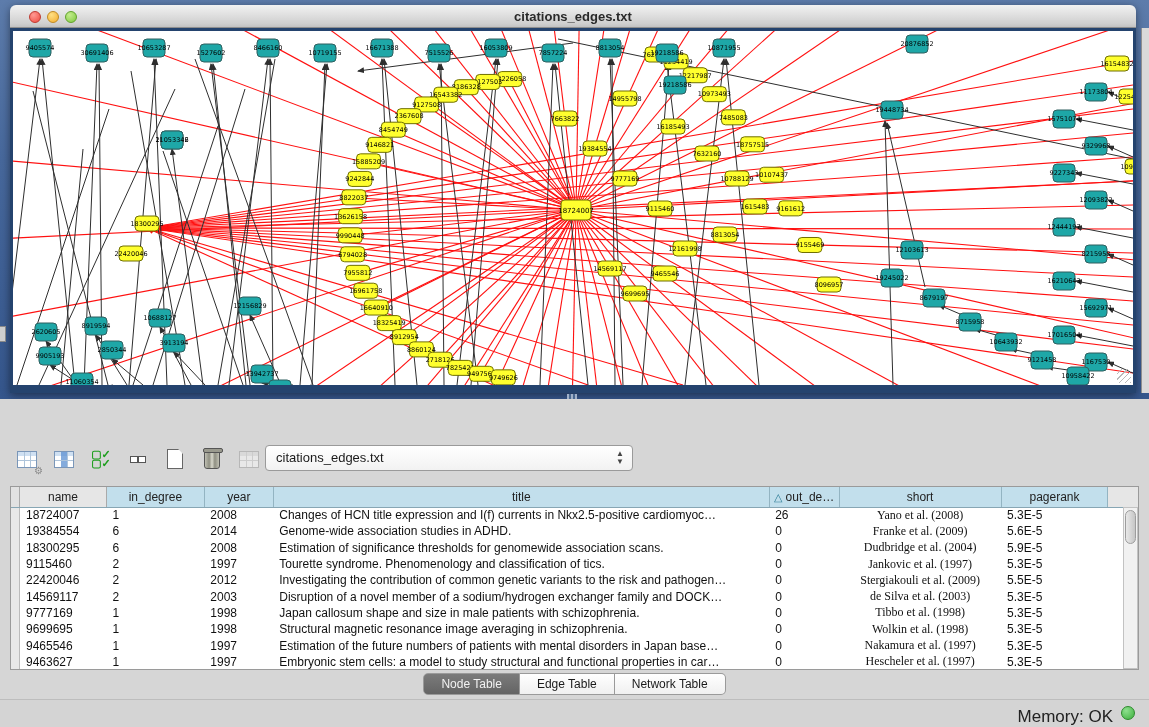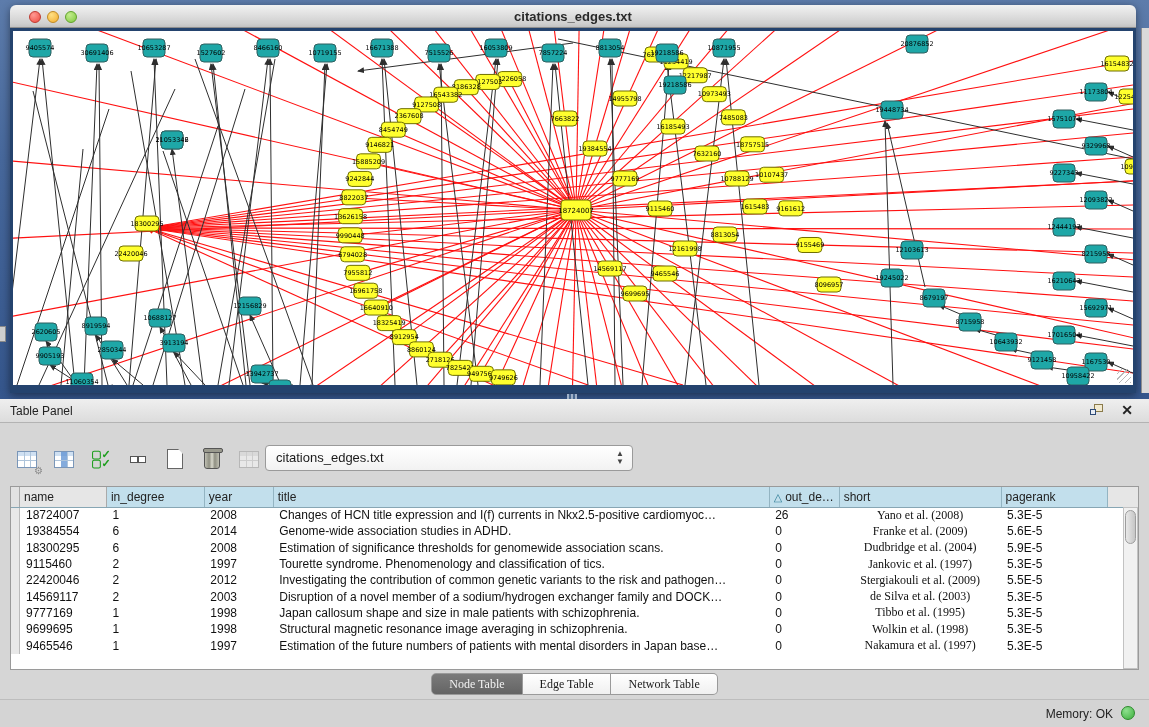--- a/index.html
+++ b/index.html
@@ -68,44 +68,44 @@
 
   #tbl-select { position:absolute; left:265px; top:46px; width:368px; height:26px;
     background:linear-gradient(180deg,#ffffff,#f2f2f2); border:1px solid #9a9a9a; border-radius:4px;
     font-size:13px; color:#1a1a1a; line-height:24px; padding-left:10px; }
   #tbl-select .updown { position:absolute; right:8px; top:4px; font-size:8px; color:#444; line-height:8px; text-align:center;}
 
   #tbl-box { position:absolute; left:10px; top:87px; width:1129px; height:184px;
     background:#ffffff; border:1px solid #9a9a9a; overflow:hidden; }
   #tbl { border-collapse:collapse; table-layout:fixed; font-size:12px; color:#111; }
   #tbl th { height:20px; font-weight:normal; font-size:12px; color:#222;
-    background:#c2dfec; border-right:1px solid #93b4c2; border-bottom:1px solid #87a6b4; text-align:left; padding:0 4px; }
+    background:#c2dfec; border-right:1px solid #93b4c2; border-bottom:1px solid #87a6b4; text-align:center; padding:0 4px; }
   #tbl th.rowhead { background:#e2e2e2; border-right:1px solid #aaa; }
   #tbl th.namecol { background:#e6e6e6; border-right:1px solid #aaa; }
   #tbl th.corner { background:#e6e6e6; border-right:none; }
   #tbl td { height:16.3px; padding:0 6px; white-space:nowrap; overflow:hidden; border:none; }
   #tbl td.rowhead { background:#e8e8e8; border-right:1px solid #bbb; padding:0; }
   #tbl td.center { text-align:center;font-family:Liberation Serif, serif; }
   .sort-tri { color:#2f7d95; font-size:11px; margin-right:3px; }
   #vscroll { position:absolute; right:11px; top:108px; width:15px; height:162px;
     background:#f1f1f1; border:1px solid #c2c2c2; }
   #vthumb { position:absolute; left:1px; top:2px; width:11px; height:34px;
     background:linear-gradient(90deg,#e8e8e8,#c6c6c6); border:1px solid #9d9d9d; border-radius:6px; }
 
   #tp-tabs { position:absolute; left:0; right:0; top:274px; height:22px;
     display:flex; justify-content:center; }
   .seg { height:22px; line-height:20px; padding:0 17px; font-size:12px; color:#1a1a1a;
-    background:linear-gradient(180deg,#ffffff,#f0f0f0); border:1px solid #9a9a9a; border-left:none;font-family:Liberation Serif, serif; }
+    background:linear-gradient(180deg,#ffffff,#f0f0f0); border:1px solid #9a9a9a; border-left:none; }
   .seg:first-child { border-left:1px solid #9a9a9a; border-radius:5px 0 0 5px; }
   .seg:last-child { border-radius:0 5px 5px 0; }
   .seg.selected { background:linear-gradient(180deg,#7b7b7b,#646464); color:#f2f2f2; }
 
   #status-bar { position:absolute; left:0; top:300px; width:100%; height:28px;
     background:#d4d4d4; border-top:1px solid #bdbdbd; }
-  #memory { position:absolute; right:36px; top:7px; font-size:12px; color:#222; }
+  #memory { position:absolute; right:36px; top:7px; font-size:17px; color:#222; }
   #mem-dot { position:absolute; right:14px; top:6px; width:14px; height:14px; border-radius:50%;
     background:radial-gradient(circle at 35% 30%,#8fe08f,#3daf3d); border:1px solid #2c8a2c; }
 </style>
 </head>
 <body>
 
 <div id="desktop">
   <div id="net-window">
     <div id="titlebar">
       <span id="tl-close" class="traffic"></span>
@@ -669,28 +669,20 @@
         <div id="resize-grip"></div>
       </div>
     </div>
   </div>
   <div id="left-nub"></div>
   <div id="right-strip"></div>
 </div>
 <div id="split-grip"></div>
 
 <div id="table-panel">
-  <div id="tp-titlebar">
-    <span id="tp-title">Table Panel</span>
-    <span id="tp-float">
-        <span class="sq1"></span>
-        <span class="sq2"></span>
-      </span>
-    <span id="tp-close">✕</span>
-  </div>
 
   <div id="tp-toolbar">
     <span class="tbtn">
       <span class="grid-ic">
           <span class="hline"></span>
         </span>
         <span class="gear-badge">⚙</span>
     </span>
     <span class="tbtn">
       <span class="grid-ic colsel">
@@ -816,21 +808,21 @@
             <td>5.3E-5</td>
             <td></td>
           </tr>
           <tr>
             <td class="rowhead"></td>
             <td>9777169</td>
             <td>1</td>
             <td>1998</td>
             <td>Japan callosum shape and size in male patients with schizophrenia.</td>
             <td>0</td>
-            <td class="center">Tibbo et al. (1995)</td>
+            <td class="center">Tibbo et al. (1998)</td>
             <td>5.3E-5</td>
             <td></td>
           </tr>
           <tr>
             <td class="rowhead"></td>
             <td>9699695</td>
             <td>1</td>
             <td>1998</td>
             <td>Structural magnetic resonance image averaging in schizophrenia.</td>
             <td>0</td>
@@ -842,20 +834,31 @@
             <td class="rowhead"></td>
             <td>9465546</td>
             <td>1</td>
             <td>1997</td>
             <td>Estimation of the future numbers of patients with mental disorders in Japan base…</td>
             <td>0</td>
             <td class="center">Nakamura et al. (1997)</td>
             <td>5.3E-5</td>
             <td></td>
           </tr>
+          <tr>
+            <td class="rowhead"></td>
+            <td>9463627</td>
+            <td>1</td>
+            <td>1997</td>
+            <td>Embryonic stem cells: a model to study structural and functional properties in car…</td>
+            <td>0</td>
+            <td class="center">Hescheler et al. (1997)</td>
+            <td>5.3E-5</td>
+            <td></td>
+          </tr>
         </tbody>
     </table>
   </div>
   <div id="vscroll">
     <div id="vthumb"></div>
   </div>
 
   <div id="tp-tabs">
       <div class="seg selected">Node Table</div>
       <div class="seg">Edge Table</div>

